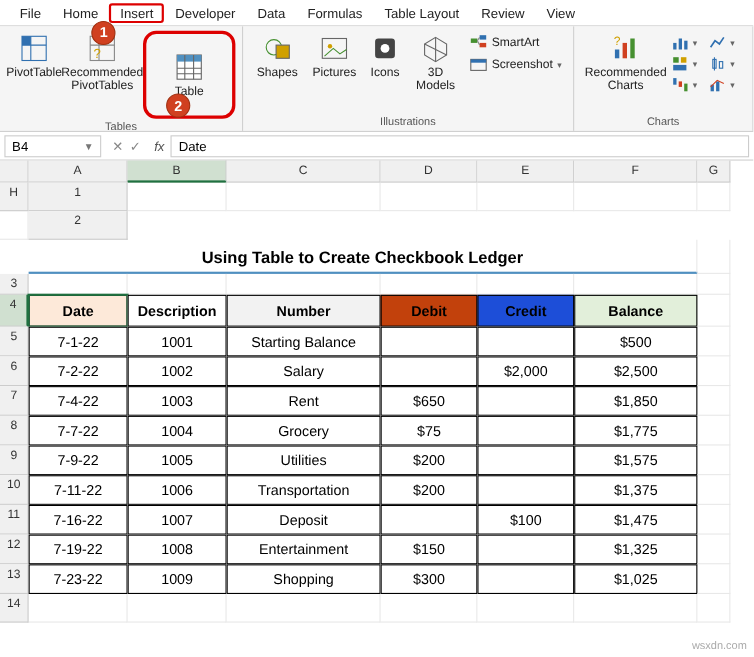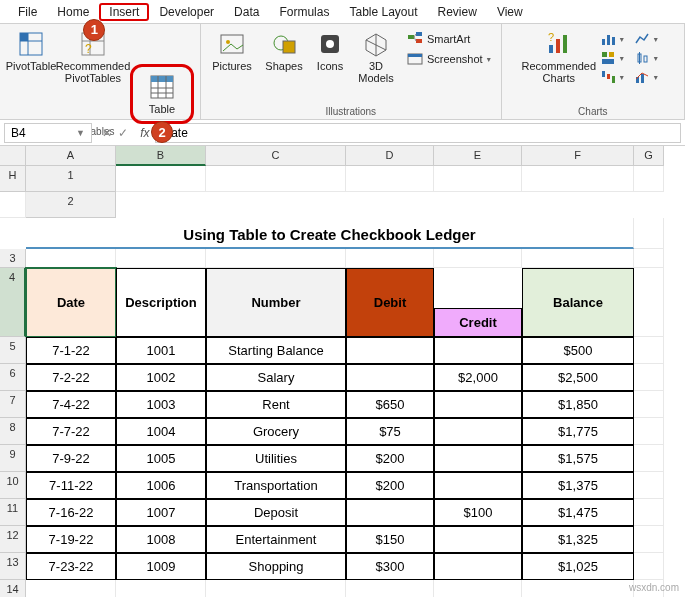--- a/index.html
+++ b/index.html
@@ -14,21 +14,21 @@
 
 .ribbon { background: #f5f5f5; border-bottom: 1px solid #d0d0d0; height: 96px; display: flex; }
 .ribbon-group { border-right: 1px solid #d0d0d0; padding: 4px 6px 2px; display: flex; flex-direction: column; justify-content: space-between; align-items: center; }
 .ribbon-group-label { font-size: 10px; color: #555; text-align: center; padding-top: 2px; }
 .ribbon-buttons { display: flex; gap: 2px; }
 .ribbon-btn { display: flex; flex-direction: column; align-items: center; justify-content: flex-start; padding: 2px 4px; gap: 2px; cursor: default; font-size: 11px; color: #222; text-align: center; width: 50px; }
 .ribbon-btn.big { width: 70px; }
 .ribbon-btn.small { width: auto; flex-direction: row; gap: 4px; font-size: 11px; padding: 1px 4px; justify-content: flex-start; }
 .ribbon-btn .icon { width: 28px; height: 28px; display: flex; align-items: center; justify-content: center; }
 .ribbon-btn.small .icon { width: 16px; height: 16px; }
-.table-highlight { border: 3px solid #d00; border-radius: 12px; padding: 4px; position: relative; margin-top: 36px; }
+.table-highlight { border: 3px solid #d00; border-radius: 12px; padding: 14px; position: relative; }
 
 
 .fbar { display: flex; height: 26px; align-items: center; border-bottom: 1px solid #d0d0d0; }
 .name-box { width: 88px; border: 1px solid #ccc; margin: 2px 4px; height: 20px; padding: 0 6px; display: flex; align-items: center; font-size: 12px; background: #fff; }
 .name-box .dd { margin-left: auto; color: #777; font-size: 9px; }
 .fx-btns { display: flex; gap: 6px; padding: 0 6px; color: #888; }
 .fx-label { font-style: italic; color: #555; padding: 0 6px; }
 .fx-input { flex: 1; border: 1px solid #ccc; height: 20px; padding: 0 6px; background: #fff; display: flex; align-items: center; font-size: 12px; margin-right: 4px; }
 
 
@@ -40,21 +40,21 @@
 
 
 .title-cell { grid-column: 2 / span 6; justify-content: center; font-weight: bold; font-size: 15px; border-bottom: 2px solid #5090c0; padding: 8px 0 4px; }
 
 
 .th { font-weight: bold; text-align: center; justify-content: center; border: 1px solid #000; padding: 6px 4px; font-size: 13px; }
 .th.date { background: #fde9d9; }
 .th.num { background: #f2f2f2; }
 .th.desc { background: #fff; }
 .th.debit { background: #c2410c; }
-.th.credit { background: #f0abfc; margin-top: 40px; }
+.th.credit { background: #1d4ed8; }
 .th.bal { background: #e2efda; }
 .td { border: 1px solid #000; justify-content: center; font-size: 13px; padding: 5px 4px; background: #fff; }
 .td.sel { outline: 2px solid #207040; outline-offset: -1px; }
 .watermark { position: absolute; right: 6px; bottom: 4px; font-size: 10px; color: #aaa; }
 </style>
 </head>
 <body>
 
 <div class="menubar">
   <span class="menu-item">File</span>
@@ -114,35 +114,35 @@
       </div>
     </div>
     <div class="ribbon-group-label">Tables</div>
   </div>
 
   <div class="ribbon-group">
     <div class="ribbon-buttons" style="align-items:flex-start;">
       <div class="ribbon-btn">
         <span class="icon">
             <svg width="26" height="26">
+              <circle cx="10" cy="12" r="7" fill="none" stroke="#469030"></circle>
+              <rect x="12" y="10" width="12" height="12" fill="#d0a000" stroke="#666"></rect>
+            </svg>
+          </span>
+        <span>Shapes</span>
+      </div>
+      <div class="ribbon-btn">
+        <span class="icon">
+            <svg width="26" height="26">
               <rect x="2" y="4" width="22" height="18" fill="none" stroke="#666"></rect>
               <circle cx="9" cy="11" r="2" fill="#d0a000"></circle>
               <polyline points="4,20 12,13 18,18 24,14" fill="none" stroke="#469030"></polyline>
             </svg>
           </span>
         <span>Pictures</span>
-      </div>
-      <div class="ribbon-btn">
-        <span class="icon">
-            <svg width="26" height="26">
-              <circle cx="10" cy="12" r="7" fill="none" stroke="#469030"></circle>
-              <rect x="12" y="10" width="12" height="12" fill="#d0a000" stroke="#666"></rect>
-            </svg>
-          </span>
-        <span>Shapes</span>
       </div>
       <div class="ribbon-btn" style="width:38px;text-align:right;">
         <span class="icon">
             <svg width="26" height="26">
               <rect x="4" y="4" width="18" height="18" rx="3" fill="#444"></rect>
               <circle cx="13" cy="13" r="4" fill="#fff"></circle>
             </svg>
           </span>
         <span>Icons</span>
       </div>

